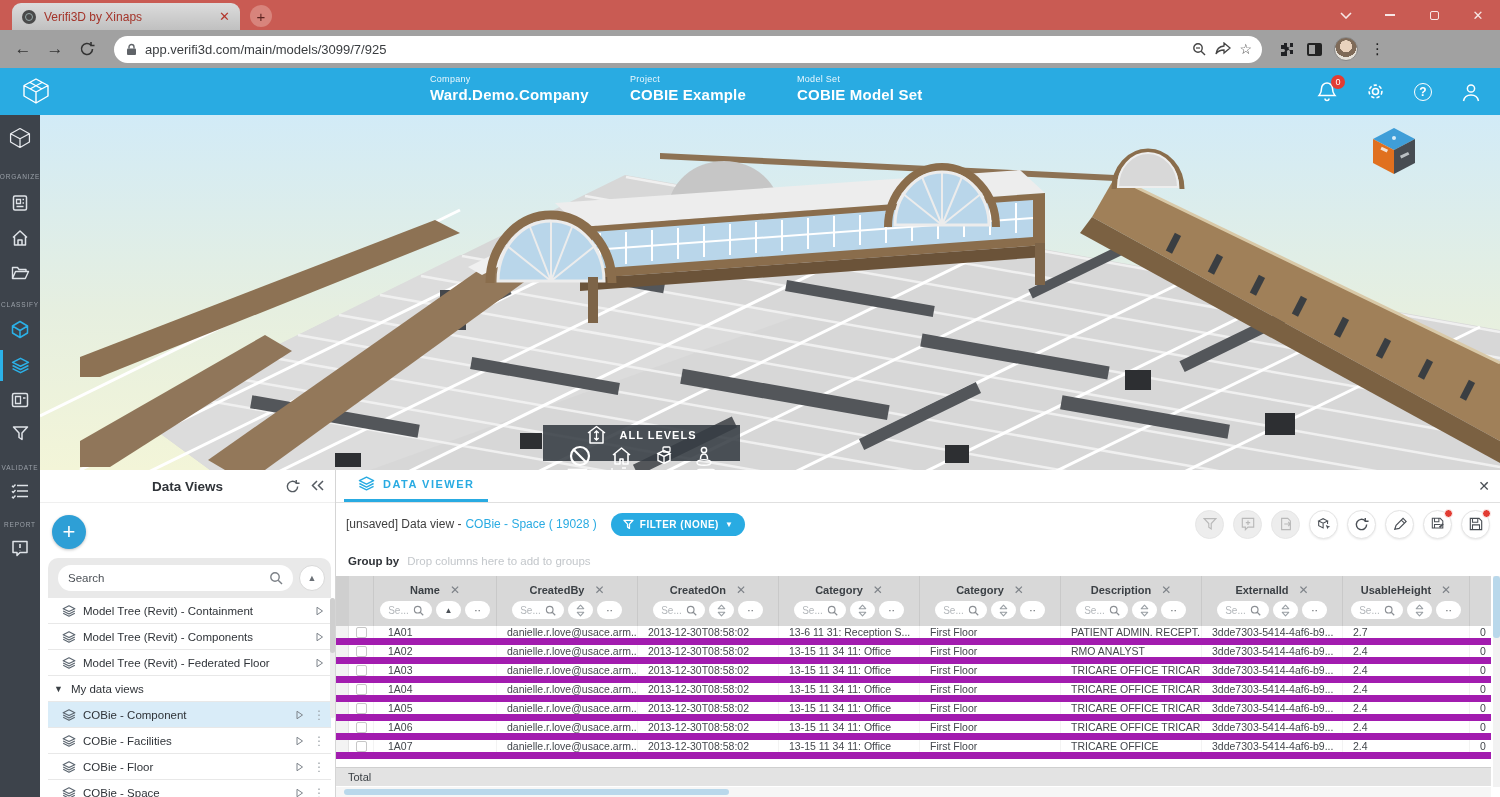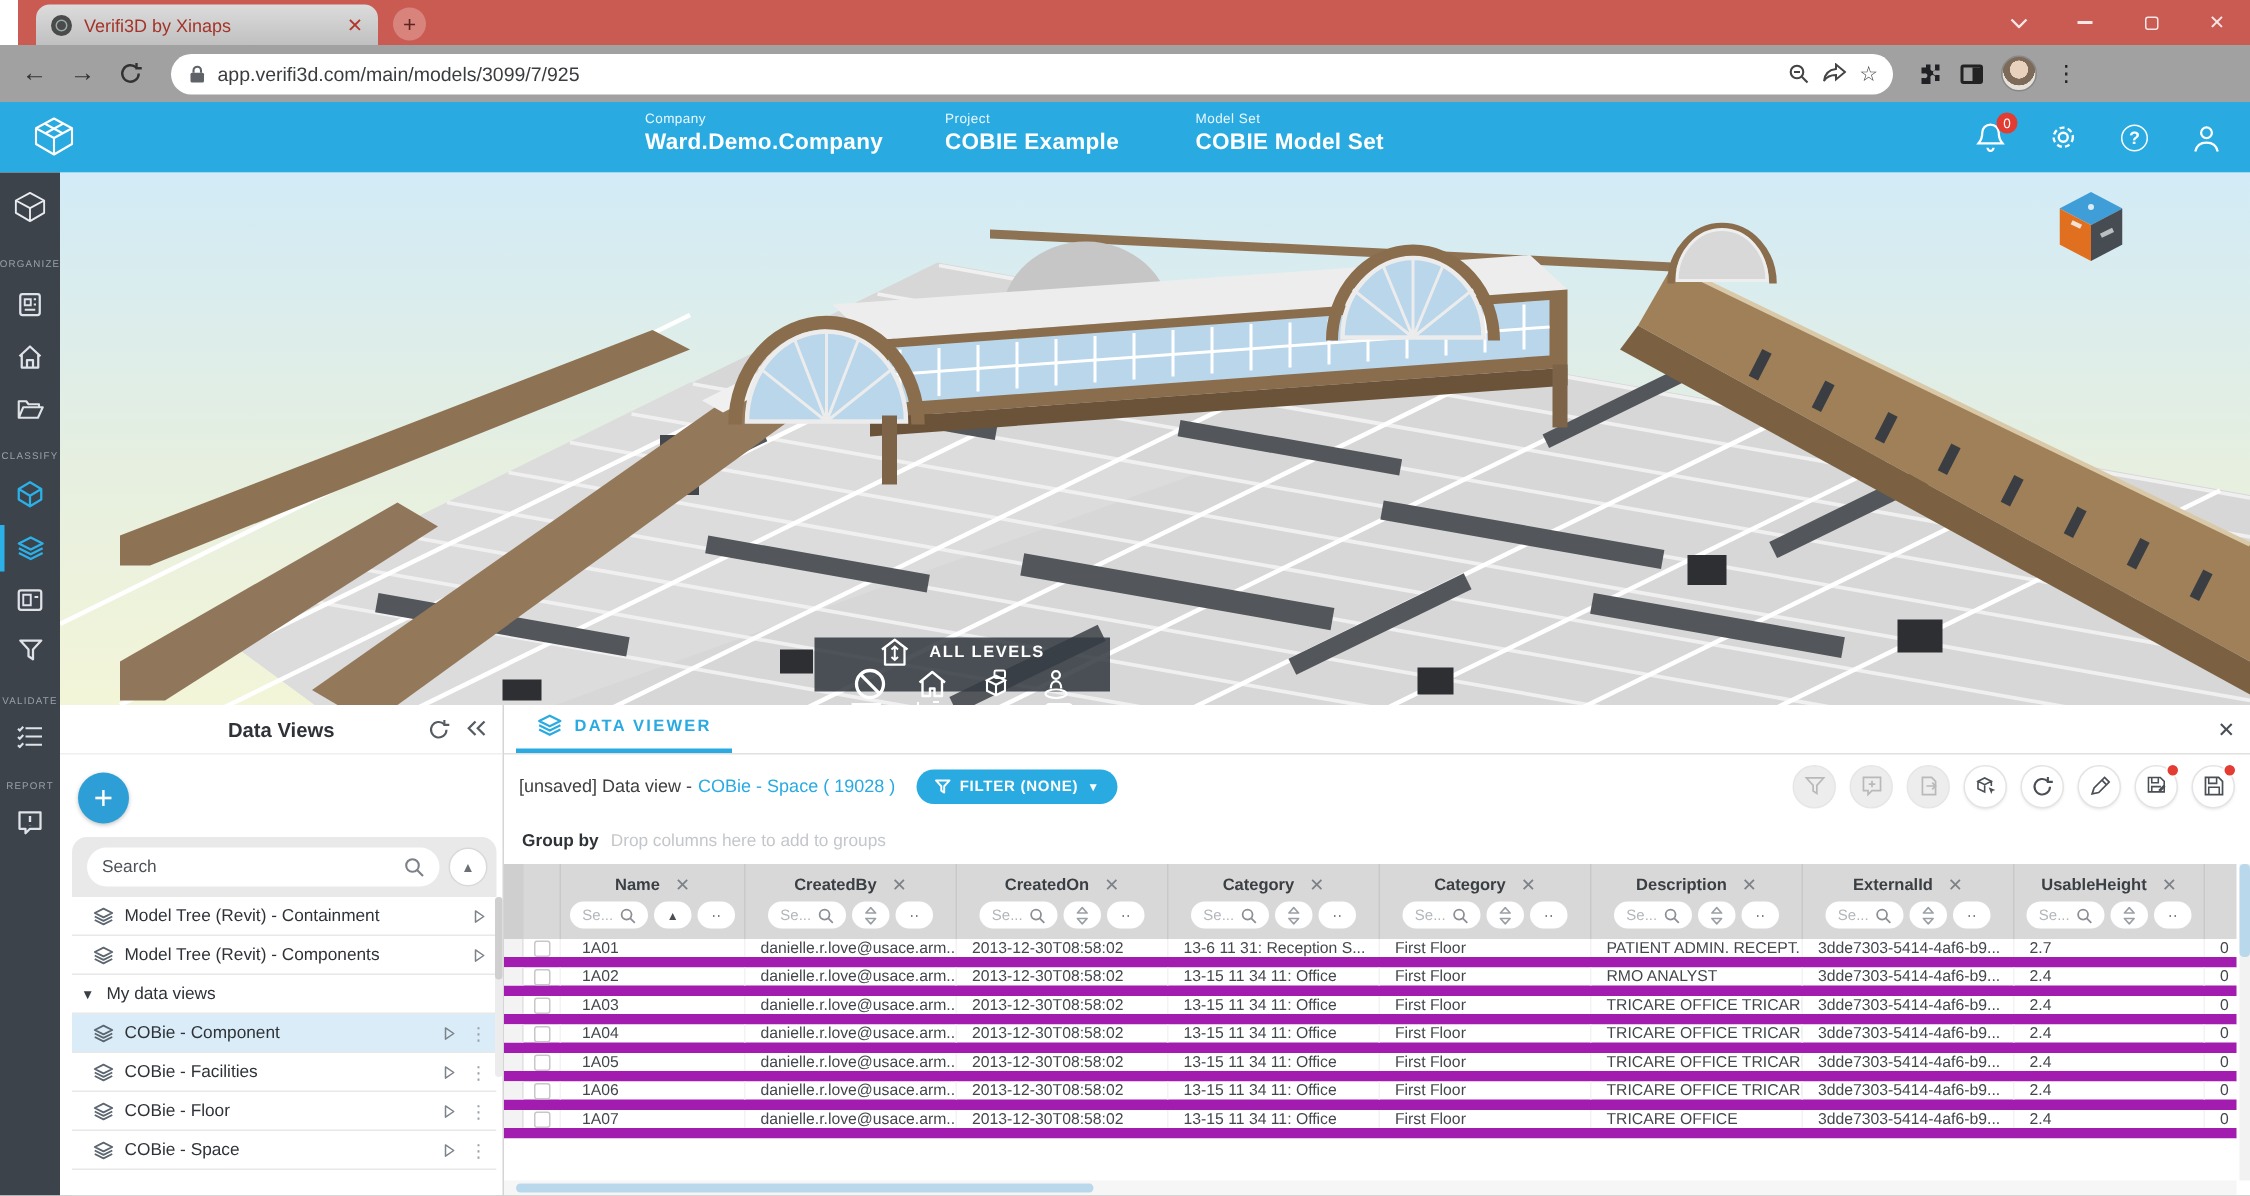--- a/index.html
+++ b/index.html
@@ -1,20 +1,20 @@
 <!DOCTYPE html>
 <html><head>
 <meta charset="utf-8">
 <style>
   * { margin:0; padding:0; box-sizing:border-box; }
   body { font-family:"Liberation Sans","DejaVu Sans",sans-serif; background:#666; }
   .screen { position:relative; width:1500px; height:797px; background:#fff; overflow:hidden; }
 
   
-  .tabbar { position:relative; height:30px; background:#c95b53; display:flex; align-items:flex-end;margin-left:12px; }
+  .tabbar { position:relative; height:30px; background:#c95b53; display:flex; align-items:flex-end; }
   .tab { margin-left:12px; width:228px; height:27px; background:linear-gradient(#dcdcdc,#c0c0c0); border-radius:9px 9px 0 0; display:flex; align-items:center; gap:8px; padding:0 10px; }
   .favicon { width:14px; height:14px; border-radius:50%; background:#4a4a4a; position:relative; flex:none; }
   .favicon::after { content:""; position:absolute; inset:3px; border:1px solid #9aa; border-radius:50%; }
   .tab-title { flex:1; font-size:12px; color:#a4342a; white-space:nowrap; overflow:hidden; }
   .tab-close { color:#b3362c; font-size:13px; cursor:default; }
   .newtab { width:22px; height:22px; margin:0 0 3px 10px; border-radius:50%; background:#d8847c; color:#5c2420; font-size:15px; display:flex; align-items:center; justify-content:center; }
   .wincontrols { margin-left:auto; display:flex; height:100%; }
   .winbtn { width:44px; display:flex; align-items:center; justify-content:center; color:rgba(255,255,255,.85); font-size:13px; }
   .winbtn svg { stroke:rgba(255,255,255,.85); }
   .restore-box { width:9px; height:9px; border:1.4px solid rgba(255,255,255,.85); border-radius:2px; }
@@ -548,20 +548,36 @@
               </span>
               <span class="tr-label">Model Tree (Revit) - Components</span>
               <span class="tr-actions">
                 <button class="play">
                   <svg class="ic" width="12" height="12" viewBox="0 0 24 24">
                     <path d="M8 4.5l11 7.5-11 7.5z" fill="none" stroke="currentColor" stroke-width="2" stroke-linejoin="round"></path>
                   </svg>
                 </button>
               </span>
             </div>
+            <div class="tree-row">
+              <span class="tr-icon">
+                <svg class="ic" width="14" height="14" viewBox="0 0 24 24">
+                  <path d="M12 3 22 8 12 13 2 8Z" fill="none" stroke="currentColor" stroke-width="2" stroke-linejoin="round"></path>
+                  <path d="M2 12l10 5 10-5 M2 16l10 5 10-5" fill="none" stroke="currentColor" stroke-width="2" stroke-linejoin="round"></path>
+                </svg>
+              </span>
+              <span class="tr-label">Model Tree (Revit) - Federated Floor</span>
+              <span class="tr-actions">
+                <button class="play">
+                  <svg class="ic" width="12" height="12" viewBox="0 0 24 24">
+                    <path d="M8 4.5l11 7.5-11 7.5z" fill="none" stroke="currentColor" stroke-width="2" stroke-linejoin="round"></path>
+                  </svg>
+                </button>
+              </span>
+            </div>
             <div class="tree-group">
               <span class="caret">▼</span>
               <span class="tg-label">My data views</span>
             </div>
             <div class="tree-row selected">
               <span class="tr-icon">
                 <svg class="ic" width="14" height="14" viewBox="0 0 24 24">
                   <path d="M12 3 22 8 12 13 2 8Z" fill="none" stroke="currentColor" stroke-width="2" stroke-linejoin="round"></path>
                   <path d="M2 12l10 5 10-5 M2 16l10 5 10-5" fill="none" stroke="currentColor" stroke-width="2" stroke-linejoin="round"></path>
                 </svg>
@@ -985,20 +1001,23 @@
                 <div class="tcell">2013-12-30T08:58:02</div>
                 <div class="tcell">13-15 11 34 11: Office</div>
                 <div class="tcell">First Floor</div>
                 <div class="tcell">TRICARE OFFICE</div>
                 <div class="tcell">3dde7303-5414-4af6-b9...</div>
                 <div class="tcell">2.4</div>
                 <div class="tcell">0</div>
               </div>
             </div>
           <div class="spacer"></div>
+          <div class="totalrow">
+              <span>Total</span>
+            </div>
         </div>
         <div class="hscroll">
             <div class="thumb"></div>
           </div>
         <div class="vscroll">
             <div class="thumb"></div>
           </div>
       </div>
     </div>
   </div>

